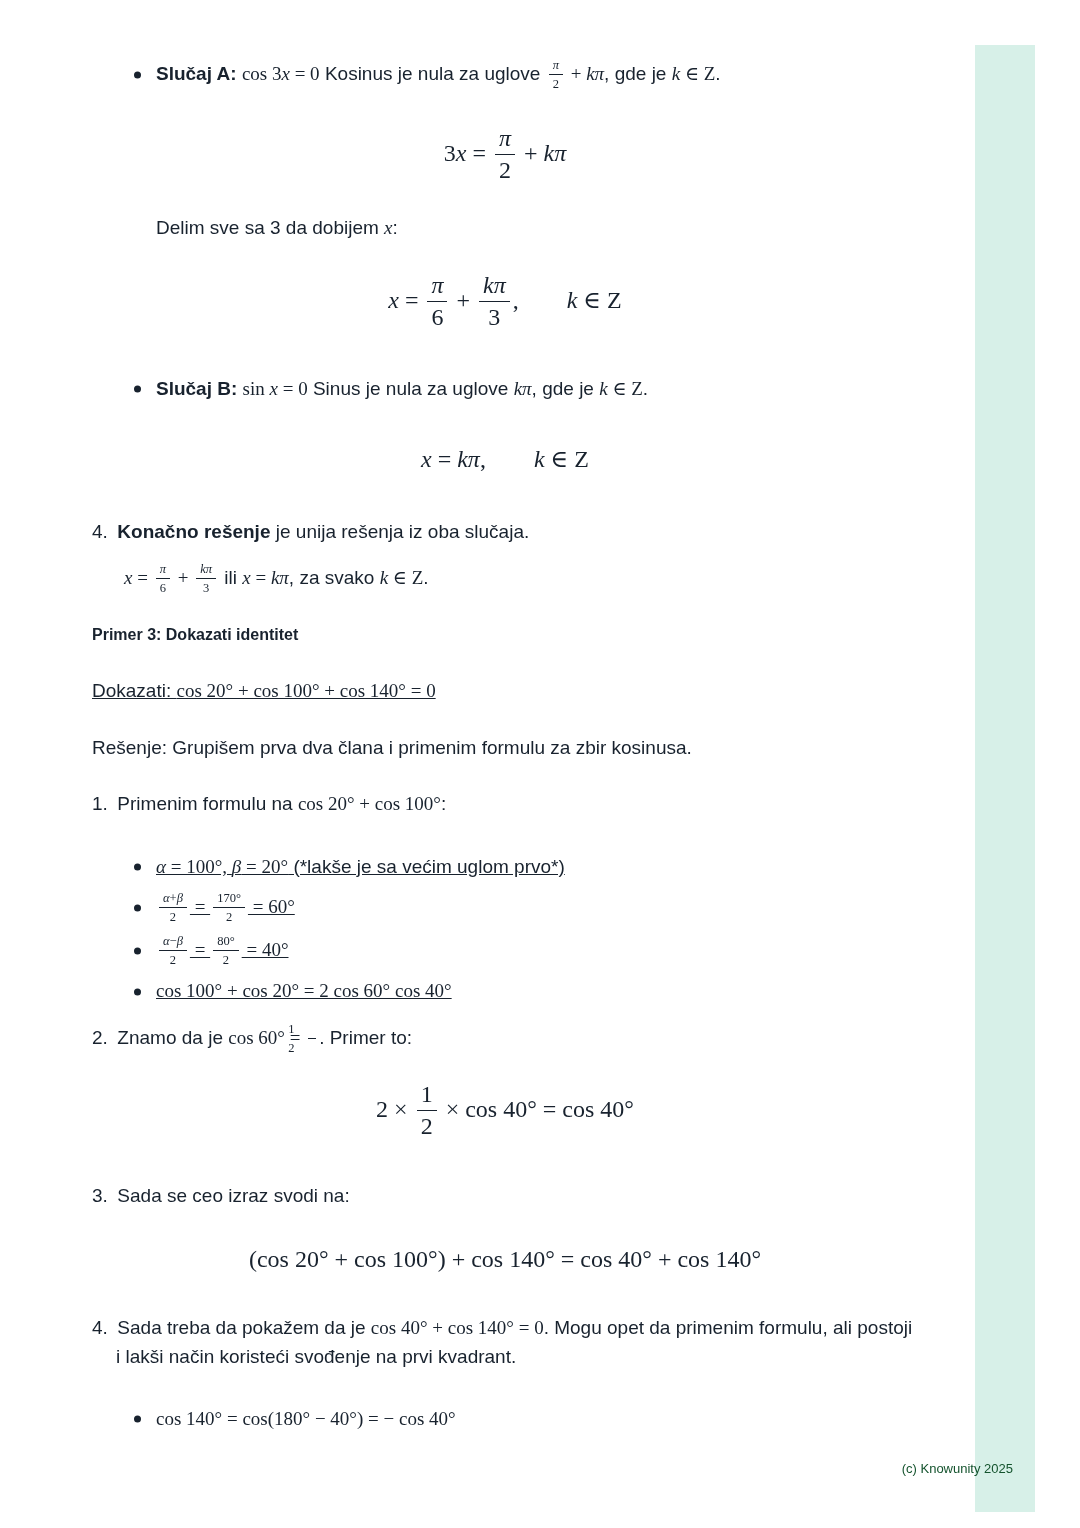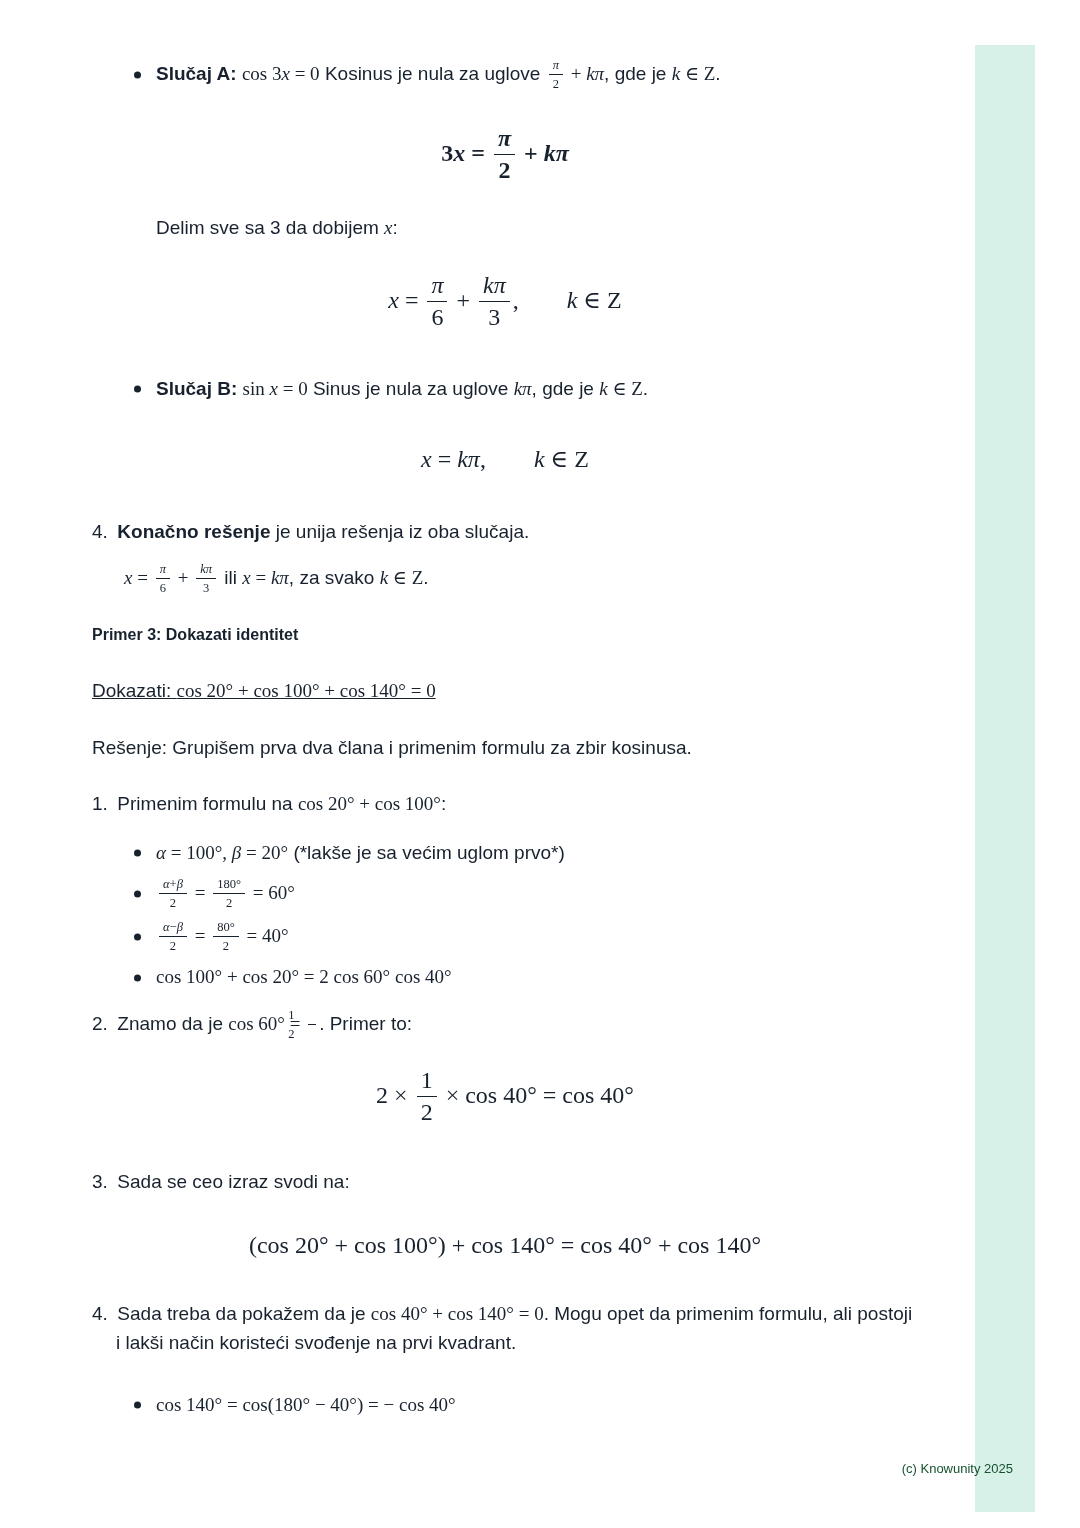--- a/index.html
+++ b/index.html
@@ -60,32 +60,32 @@
     vertical-align: middle; line-height: 1.12;
     font-size: 0.66em; margin: 0 3px;
     font-family: "Liberation Serif", "DejaVu Serif", serif;
   }
   .frac.big { font-size: 1em; }
   .fnum { border-bottom: 1.4px solid currentColor; padding: 0 4px 2px; }
   .fden { padding-top: 2px; }
 
   
   .mt-case-a { margin-top: 10px; }
-  .mt-eq1    { margin-top: 34px; font-weight: bold; }
+  .mt-eq1    { margin-top: 34px; }
   .mt-divide { margin-top: 30px; }
   .mt-eqx    { margin-top: 30px; }
   .mt-caseb  { margin-top: 44px; }
   .mt-eqkpi  { margin-top: 40px; }
   .mt-final  { margin-top: 44px; }
   .mt-sol    { margin-top: 16px; }
   .mt-heading{ margin-top: 28px; }
   .mt-dok    { margin-top: 30px; text-decoration: underline; }
   .mt-res    { margin-top: 28px; }
   .mt-s1     { margin-top: 28px; }
-  .mt-list   { margin-top: 20px; }
+  .mt-list   { margin-top: 34px; text-decoration: underline; }
   .mt-s2     { margin-top: 16px; }
   .mt-eq2    { margin-top: 26px; }
   .mt-s3     { margin-top: 42px; }
   .mt-eq3    { margin-top: 34px; }
   .mt-s4     { margin-top: 40px; }
   .mt-lastb  { margin-top: 34px; }
 </style>
 </head>
 <body>
 
@@ -151,21 +151,21 @@
       <li class="bullet-item">
         <span class="dot"></span>
         <span class="li-body"><span class="seg-v">α</span><span class="seg-m"> = 100°, </span><span class="seg-v">β</span><span class="seg-m"> = 20°</span><span class="seg-t"> (*lakše je sa većim uglom prvo*)</span></span>
       </li>
       <li class="bullet-item">
         <span class="dot"></span>
         <span class="li-body"><span class="frac">
               <span class="fnum"><span class="seg-v">α</span><span class="seg-m">+</span><span class="seg-v">β</span></span>
               <span class="fden"><span class="seg-m">2</span></span>
             </span><span class="seg-m"> = </span><span class="frac">
-              <span class="fnum"><span class="seg-m">180°</span></span>
+              <span class="fnum"><span class="seg-m">170°</span></span>
               <span class="fden"><span class="seg-m">2</span></span>
             </span><span class="seg-m"> = 60°</span></span>
       </li>
       <li class="bullet-item">
         <span class="dot"></span>
         <span class="li-body"><span class="frac">
               <span class="fnum"><span class="seg-v">α</span><span class="seg-m">−</span><span class="seg-v">β</span></span>
               <span class="fden"><span class="seg-m">2</span></span>
             </span><span class="seg-m"> = </span><span class="frac">
               <span class="fnum"><span class="seg-m">80°</span></span>

